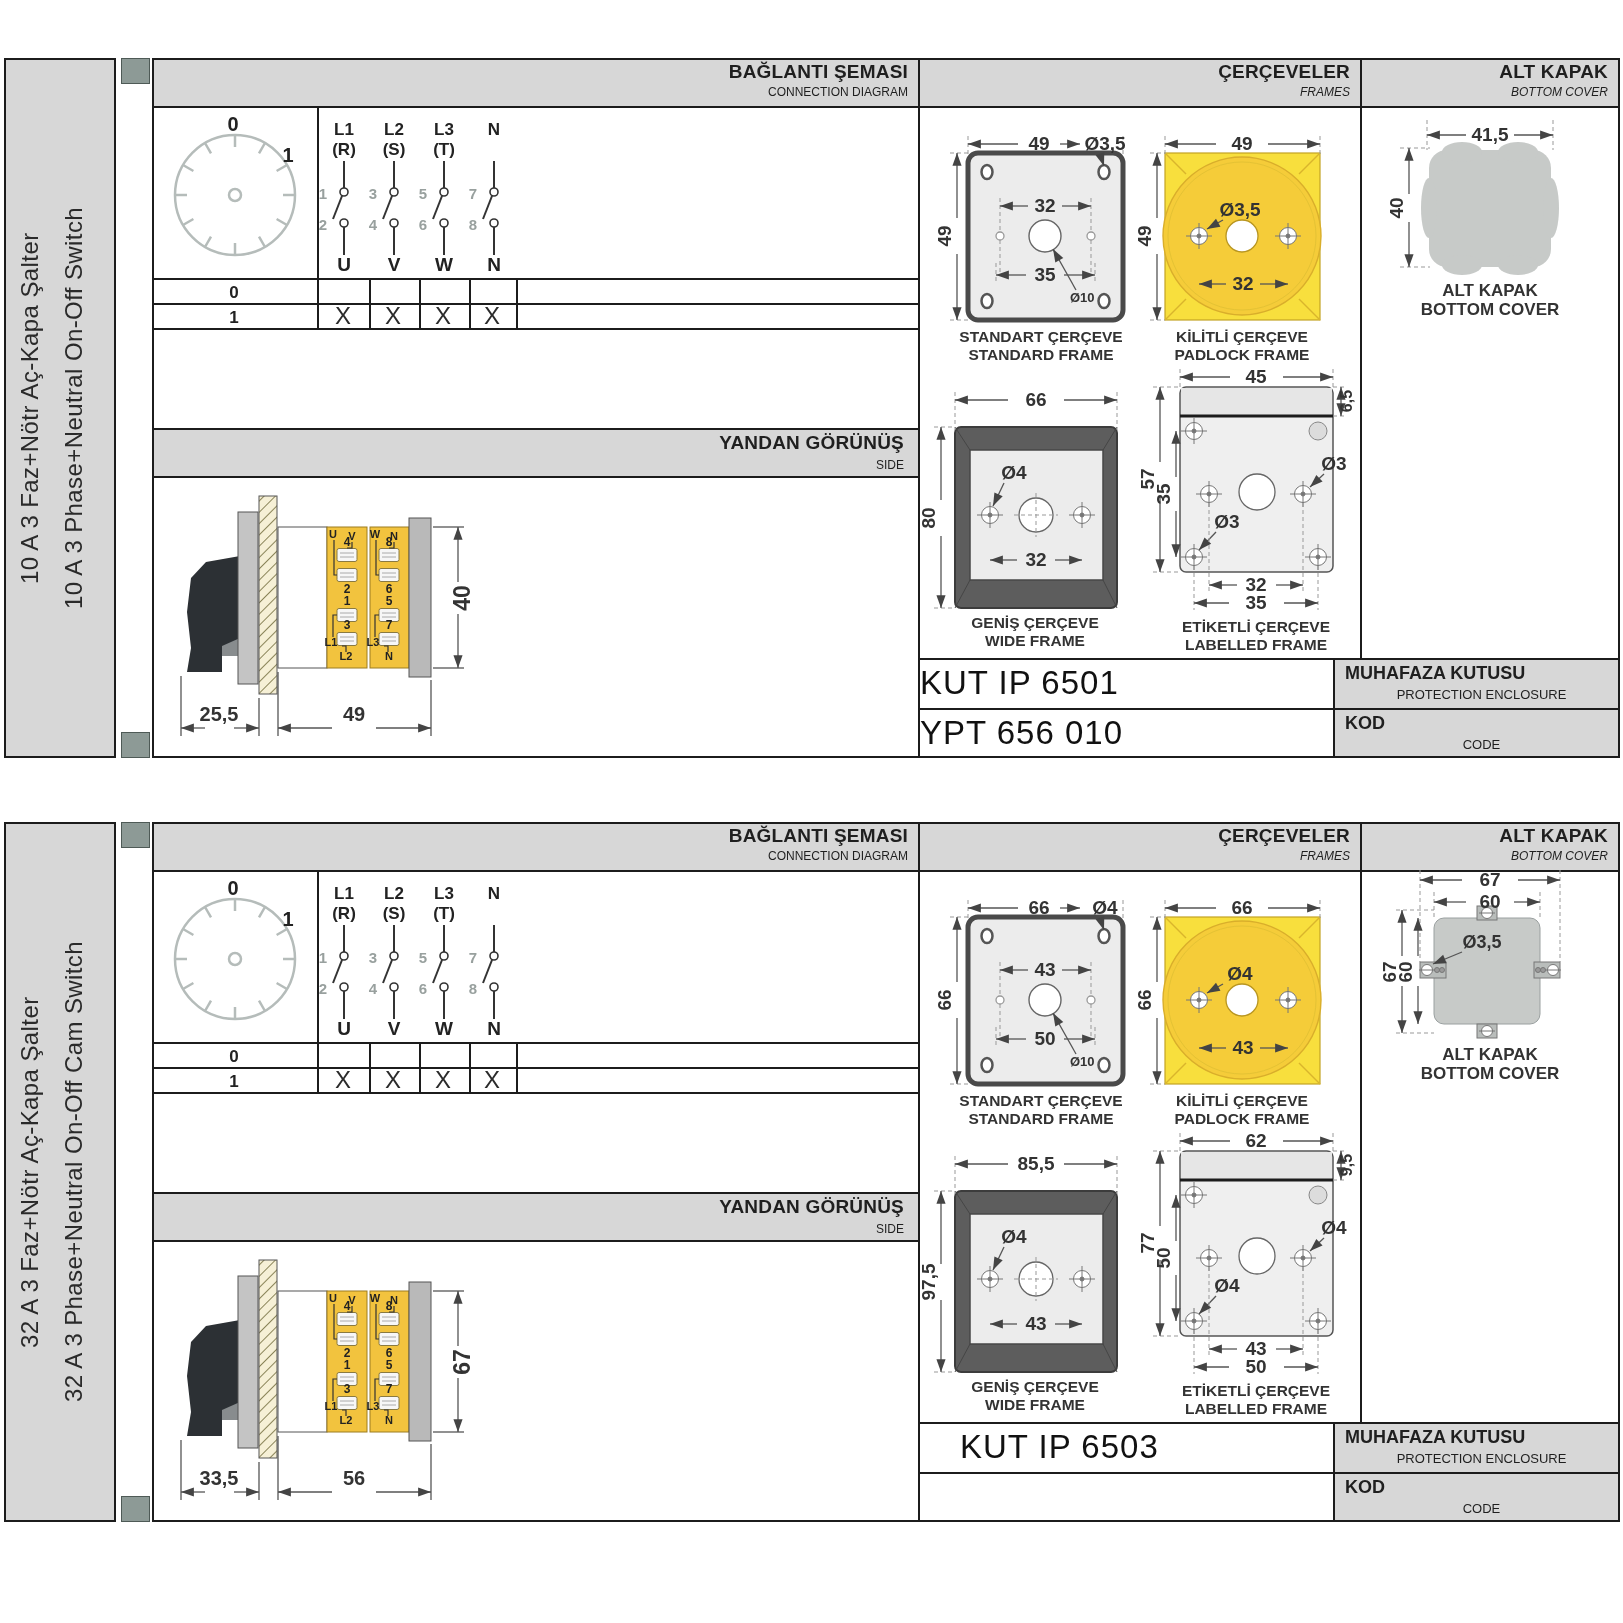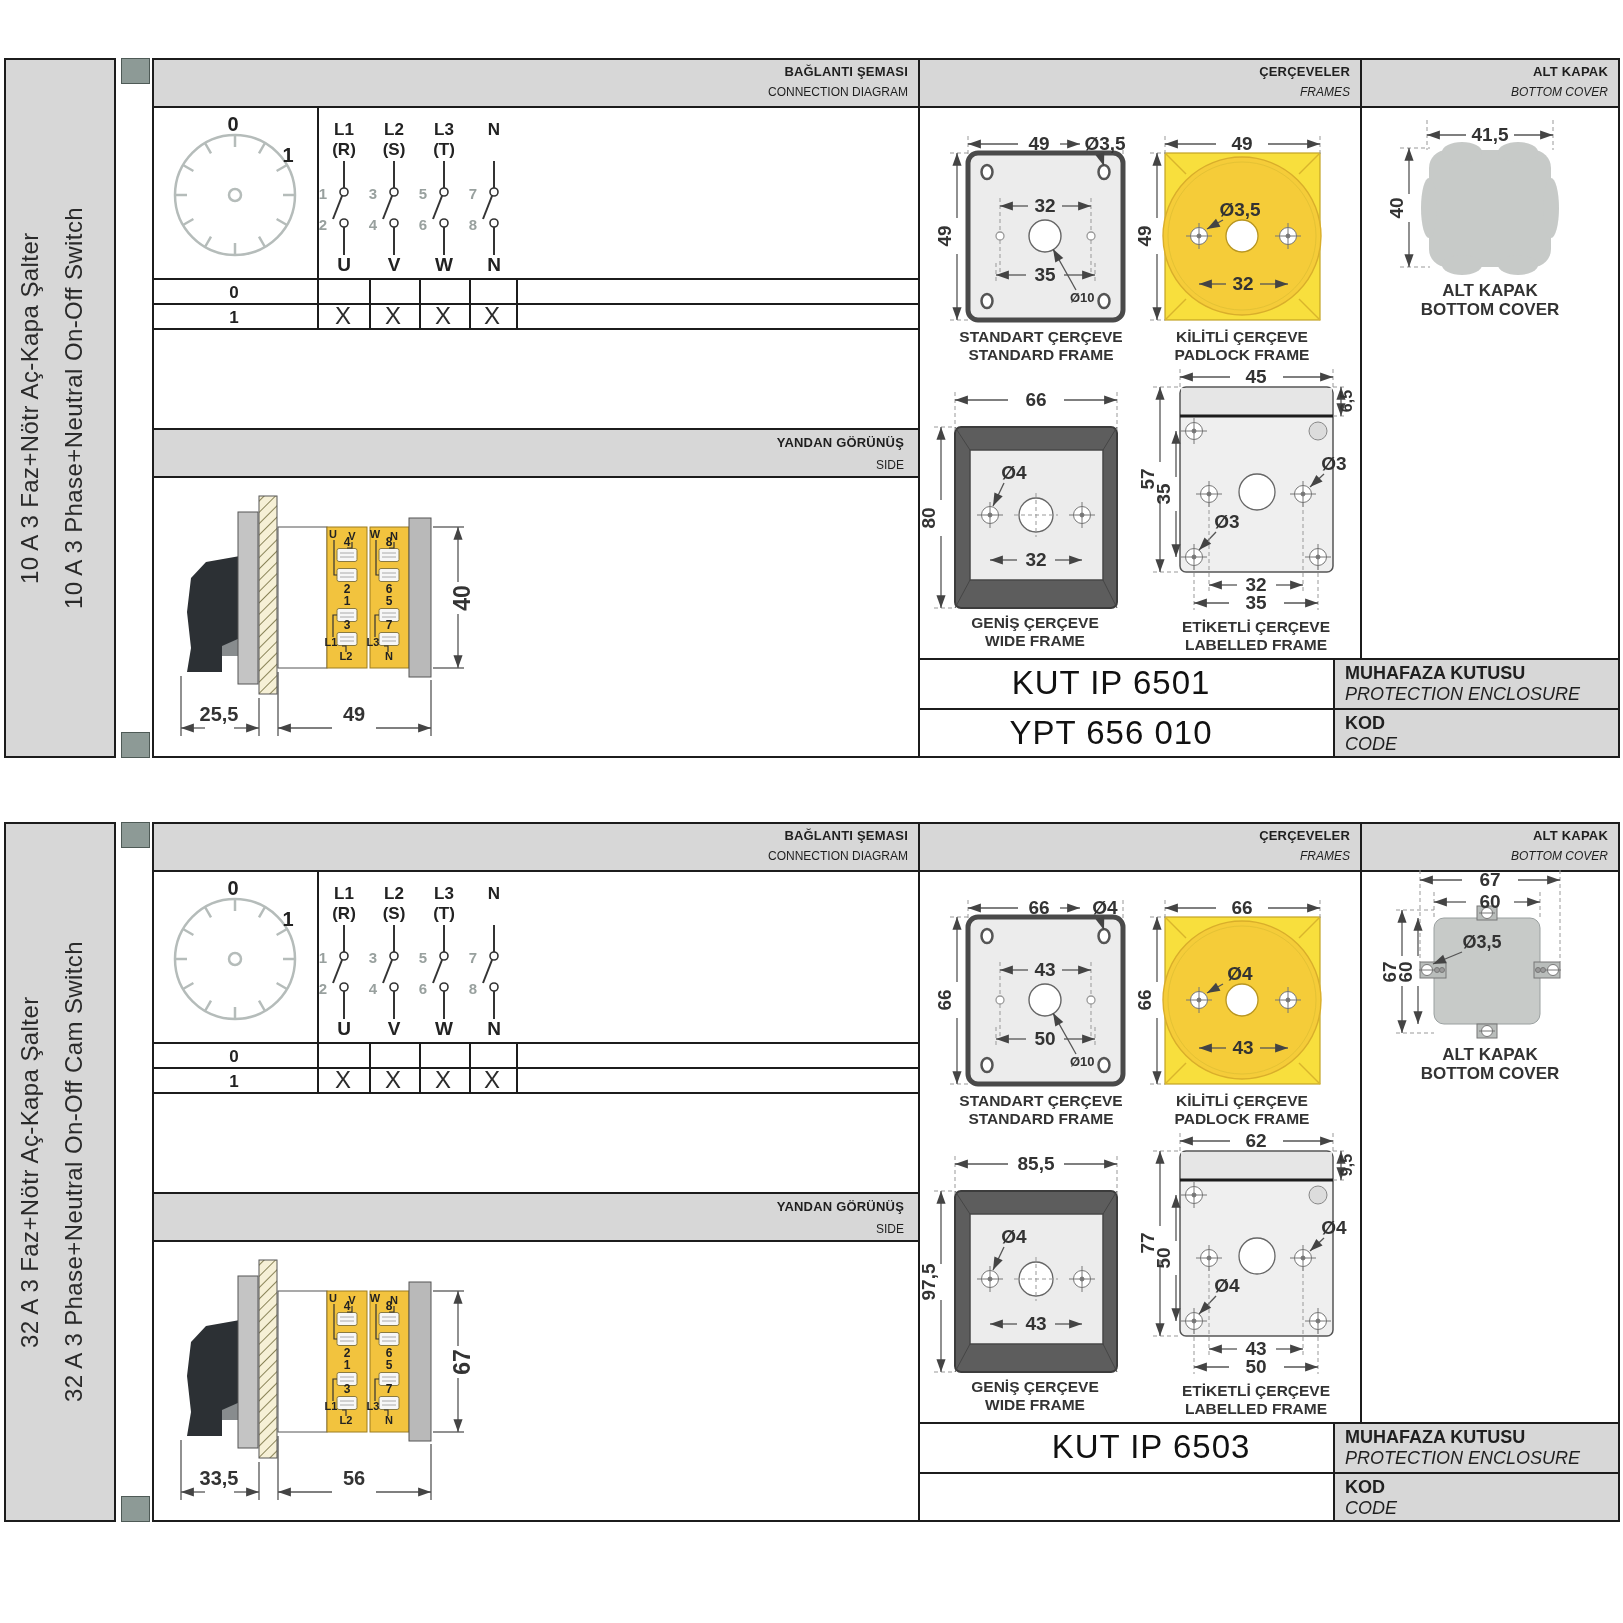--- a/index.html
+++ b/index.html
@@ -5,29 +5,29 @@
   html,body{margin:0;padding:0;background:#fff;font-family:"Liberation Sans",sans-serif;}
   #canvas{position:relative;width:1623px;height:1623px;background:#fff;overflow:hidden;}
   .a{position:absolute;}
   .section{position:absolute;left:0;width:1623px;height:700px;}
   .sidebar{left:4px;top:0;width:112px;height:700px;background:#d7d7d7;border:2px solid #1c1c1c;box-sizing:border-box;}
   .vlabel{position:absolute;top:0;height:700px;width:38px;writing-mode:vertical-rl;transform:rotate(180deg);text-align:center;font-size:24px;color:#2a2a2a;letter-spacing:.4px;white-space:nowrap;}
   .sq{left:121px;width:29px;height:26px;background:#8d9a96;border:1px solid #4e5a56;box-sizing:border-box;}
   .mainbox{left:152px;top:0;width:1468px;height:700px;border:2px solid #1c1c1c;box-sizing:border-box;background:#fff;}
   .hstrip{left:154px;top:2px;width:1464px;height:46px;background:#d7d7d7;}
   .hcell{top:3px;height:44px;text-align:right;color:#1f1f1f;line-height:21px;}
-  .h1{font-weight:bold;font-size:13px;letter-spacing:.2px;}
+  .h1{font-weight:bold;font-size:19px;letter-spacing:.2px;}
   .h2{font-size:12px;}
   .it{font-style:italic;}
   .line{background:#1c1c1c;}
   .bar{left:154px;top:370px;width:764px;height:50px;background:#d7d7d7;border-top:2px solid #1c1c1c;border-bottom:2px solid #1c1c1c;box-sizing:border-box;text-align:right;padding-right:14px;padding-top:2px;line-height:22px;color:#1f1f1f;}
-  .codeval{font-size:33px;color:#111;text-align:center;line-height:46px;letter-spacing:1px;padding-left:12px;}
+  .codeval{font-size:33px;color:#111;text-align:left;line-height:46px;letter-spacing:1px;}
   .glabel{background:#d7d7d7;padding:3px 0 4px 10px;line-height:21px;color:#1f1f1f;box-sizing:border-box;}
   .gl1{font-weight:bold;font-size:18px;}
-  .gl2{font-size:18px;font-style:italic;}
+  .gl2{font-size:13px;text-align:center;}
   svg{overflow:visible;}
   .dial{stroke:#b5bcba;stroke-width:2.5px;fill:none;}
   .dim{stroke:#555;stroke-width:1.3px;fill:none;}
   .ext{stroke:#999;stroke-width:1px;stroke-dasharray:4,3;fill:none;}
   .dt{font-size:19px;font-weight:bold;fill:#333;text-anchor:middle;}
   .dts{font-size:13px;font-weight:bold;fill:#333;}
   .w{stroke:#333;stroke-width:2px;}
   .c{fill:#fff;stroke:#333;stroke-width:1.6px;}
   .pt{font-size:17px;font-weight:bold;fill:#222;text-anchor:middle;}
   .pn{font-size:15px;font-weight:bold;fill:#98a09e;text-anchor:end;}

